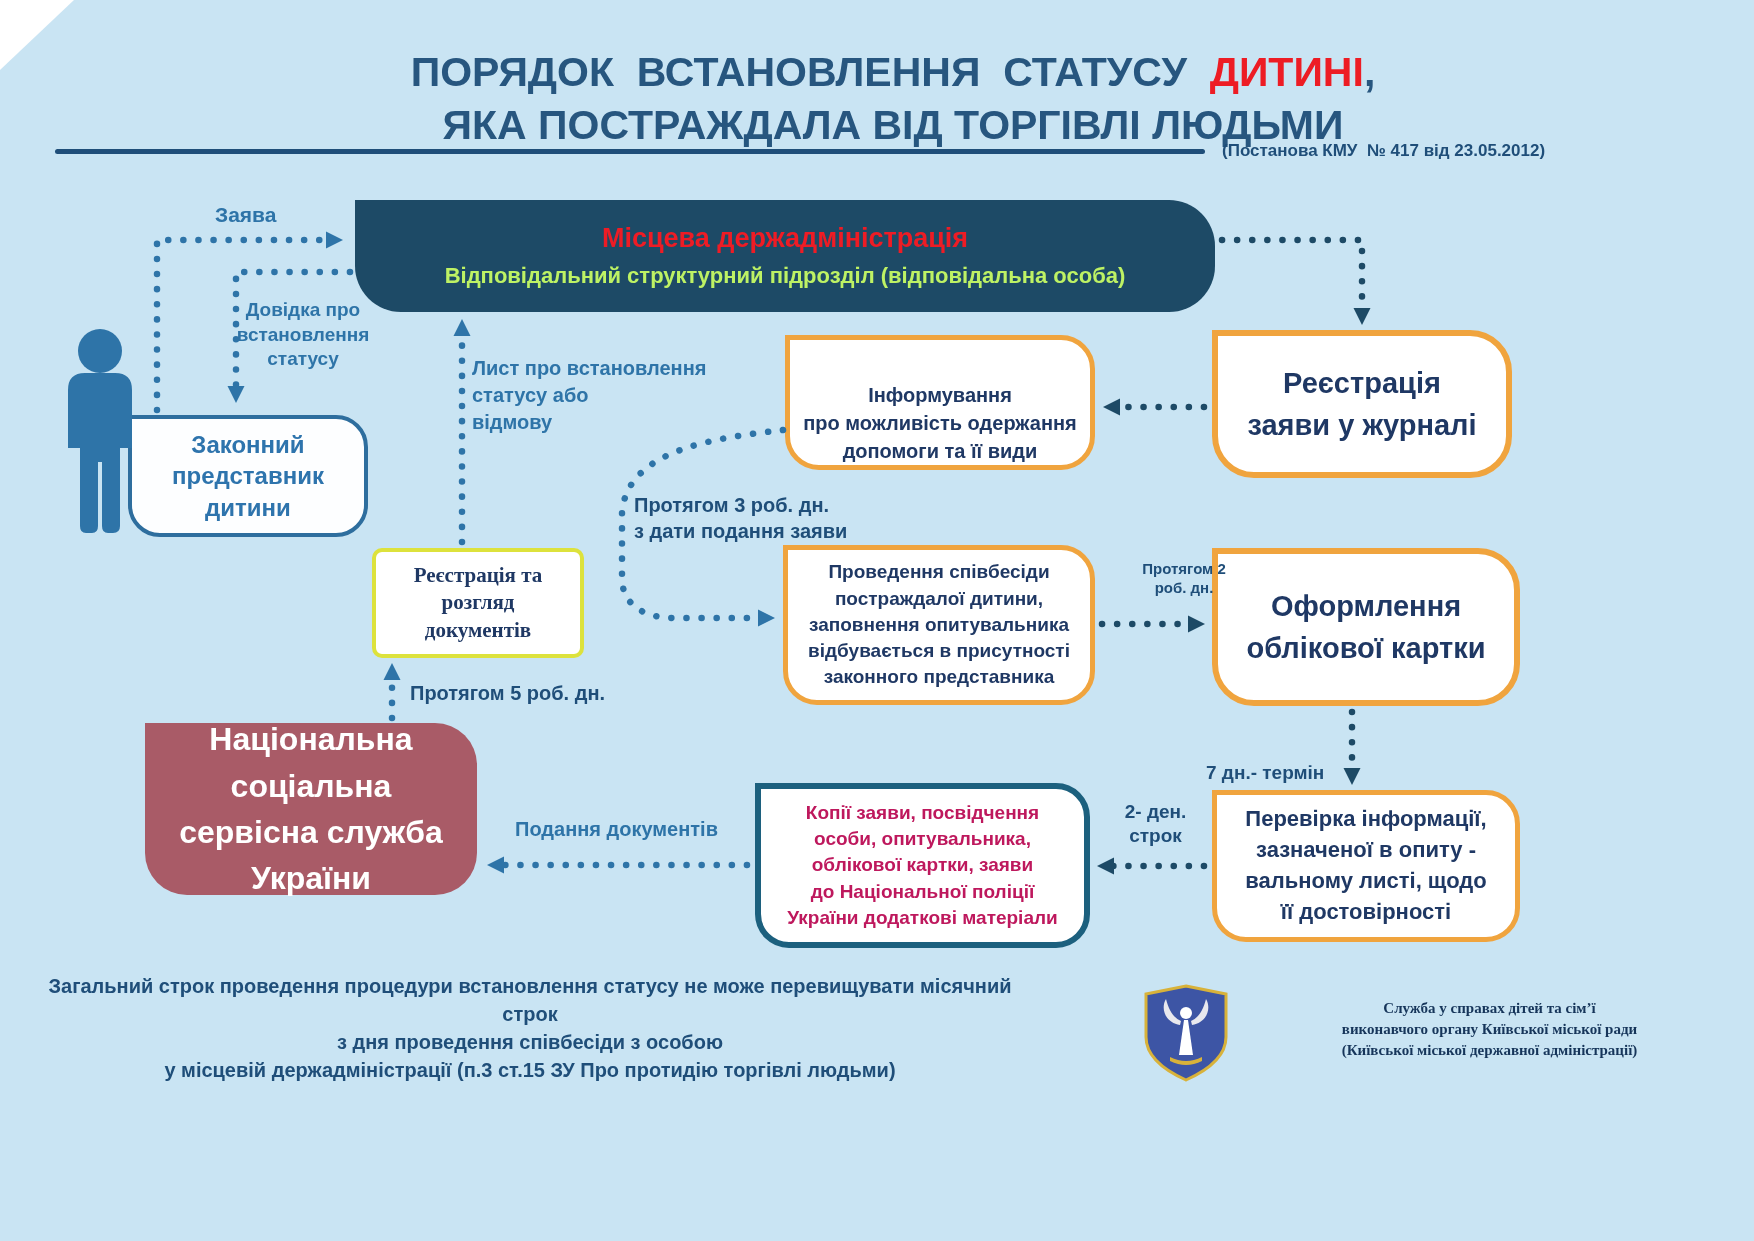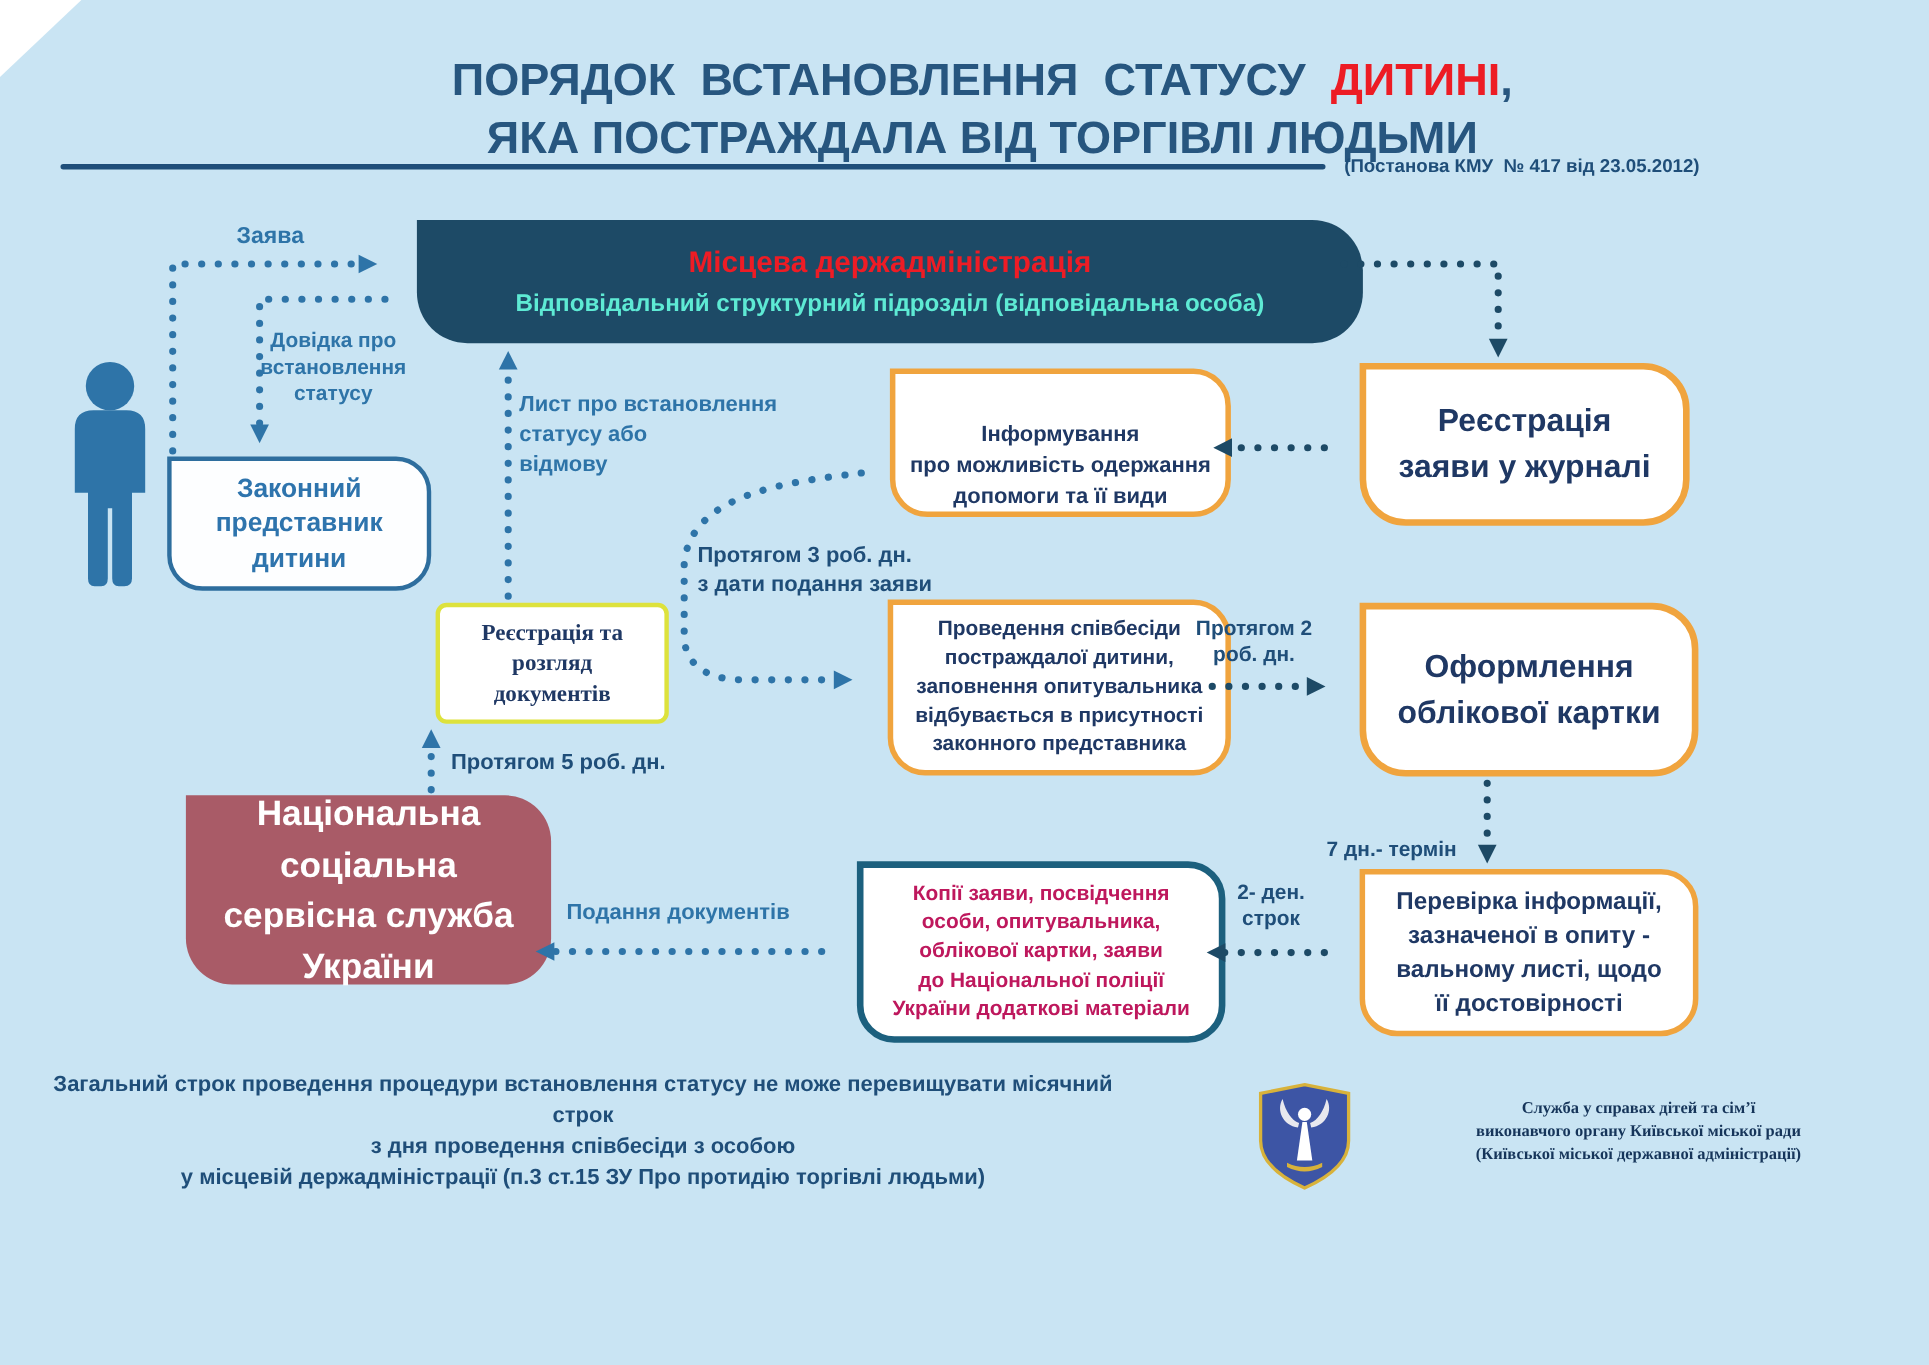--- a/index.html
+++ b/index.html
@@ -19,26 +19,26 @@
   [data-name="title-line-1"],[data-name="title-line-2"]{display:block;white-space:pre;}
   [data-name="title-highlight"]{color:#ed1c24;}
   [data-name="title-underline"]{position:absolute;left:55px;top:149px;width:1150px;height:5px;
     background:#1f4e79;border-radius:3px;}
   [data-name="decree-note"]{position:absolute;left:1222px;top:141px;width:310px;
     font-size:17px;color:#1f4e79;white-space:pre;}
 
   
   .node{position:absolute;box-sizing:border-box;background:#ffffff;
     display:flex;flex-direction:column;align-items:center;justify-content:center;
-    text-align:center;z-index:2;margin-left:24px;}
+    text-align:center;z-index:2;}
 
   [data-name="node-local-administration"]{left:355px;top:200px;width:860px;height:112px;
     background:#1d4a66;border-radius:0 46px 46px 46px;gap:9px;}
   [data-name="admin-title"]{color:#ee1c25;font-size:27px;}
-  [data-name="admin-subtitle"]{color:#5eead4;font-size:22px;}
+  [data-name="admin-subtitle"]{color:#bef264;font-size:22px;}
 
   [data-name="node-legal-representative"]{left:128px;top:415px;width:240px;height:122px;
     border:4px solid #2e6e9e;border-radius:0 32px 32px 32px;
     font-size:24px;color:#2e74ad;line-height:1.3;background:#fdfeff;}
 
   [data-name="node-informing"]{left:785px;top:335px;width:310px;height:135px;
     border:5px solid #f0a43e;border-radius:0 34px 34px 34px;
     font-size:20px;color:#1f3864;line-height:1.4;justify-content:flex-end;}
 
   [data-name="node-journal-registration"]{left:1212px;top:330px;width:300px;height:148px;
@@ -70,21 +70,21 @@
     font-size:22px;color:#1f3864;line-height:1.4;}
 
   
   .lbl{position:absolute;z-index:5;}
   .lbl-blue{color:#2e74a8;}
   .lbl-navy{color:#1f4e79;}
   [data-name="label-application"]{left:215px;top:203px;font-size:21px;}
   [data-name="label-certificate"]{left:218px;top:298px;width:170px;text-align:center;font-size:19px;line-height:1.3;}
   [data-name="label-status-letter"]{left:472px;top:355px;width:260px;font-size:20px;line-height:1.35;}
   [data-name="label-within-3-days"]{left:634px;top:492px;font-size:20px;line-height:1.3;}
-  [data-name="label-within-2-days"]{left:1084px;top:560px;width:112px;text-align:center;font-size:19px;line-height:1.25;}
+  [data-name="label-within-2-days"]{left:1128px;top:560px;width:112px;text-align:center;font-size:15px;line-height:1.25;}
   [data-name="label-within-5-days"]{left:410px;top:682px;font-size:20px;}
   [data-name="label-submission"]{left:515px;top:818px;font-size:20px;}
   [data-name="label-two-day-term"]{left:1108px;top:800px;width:95px;text-align:center;font-size:19px;line-height:1.25;}
   [data-name="label-seven-day-term"]{left:1206px;top:762px;font-size:19px;}
 
   
   [data-name="footer-note"]{position:absolute;left:25px;top:972px;width:1010px;
     text-align:center;font-size:20px;color:#1f4e79;line-height:1.4;}
   [data-name="org-caption"]{position:absolute;left:1242px;top:998px;width:495px;
     text-align:center;font-size:15px;color:#16355a;line-height:1.4;

